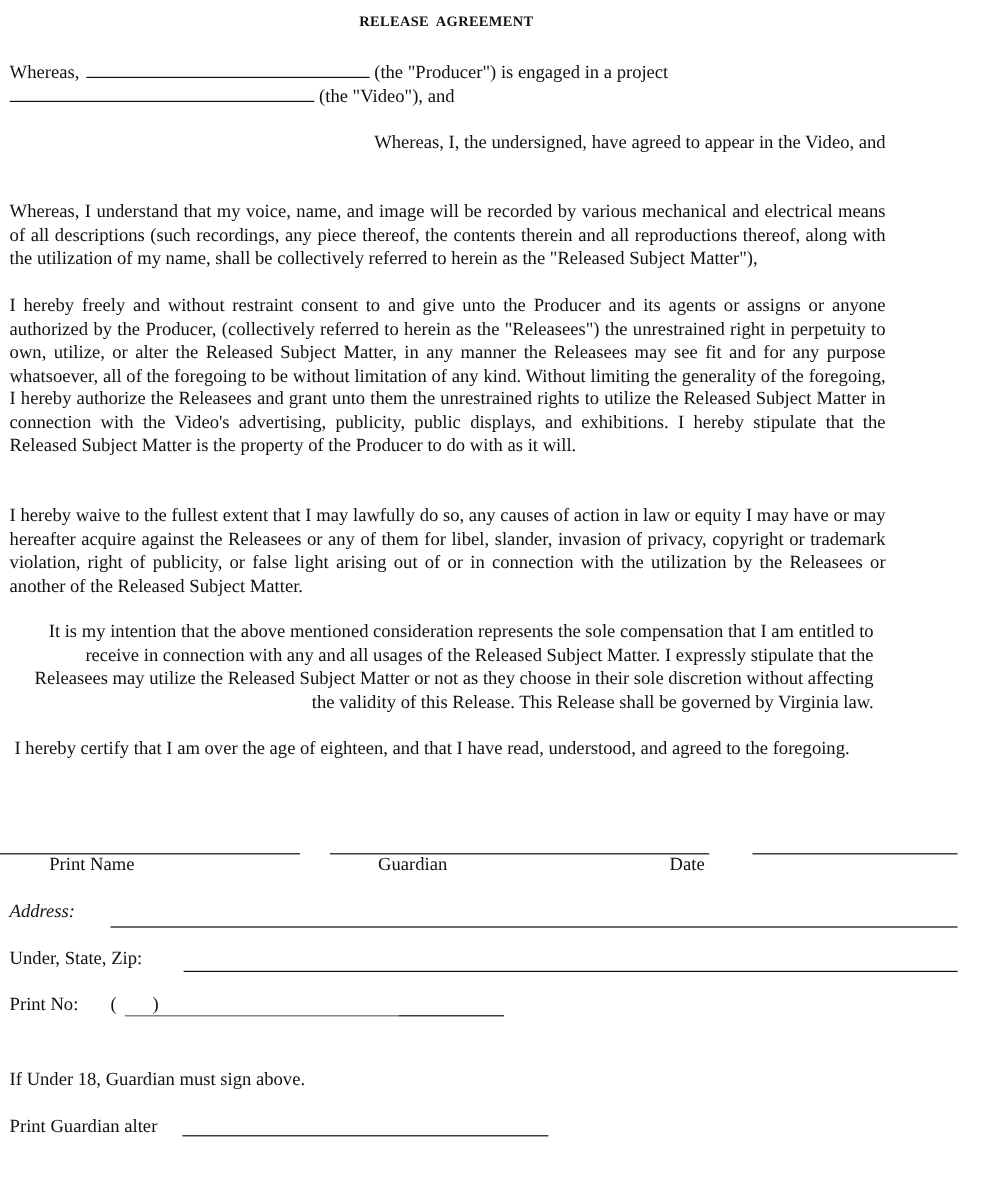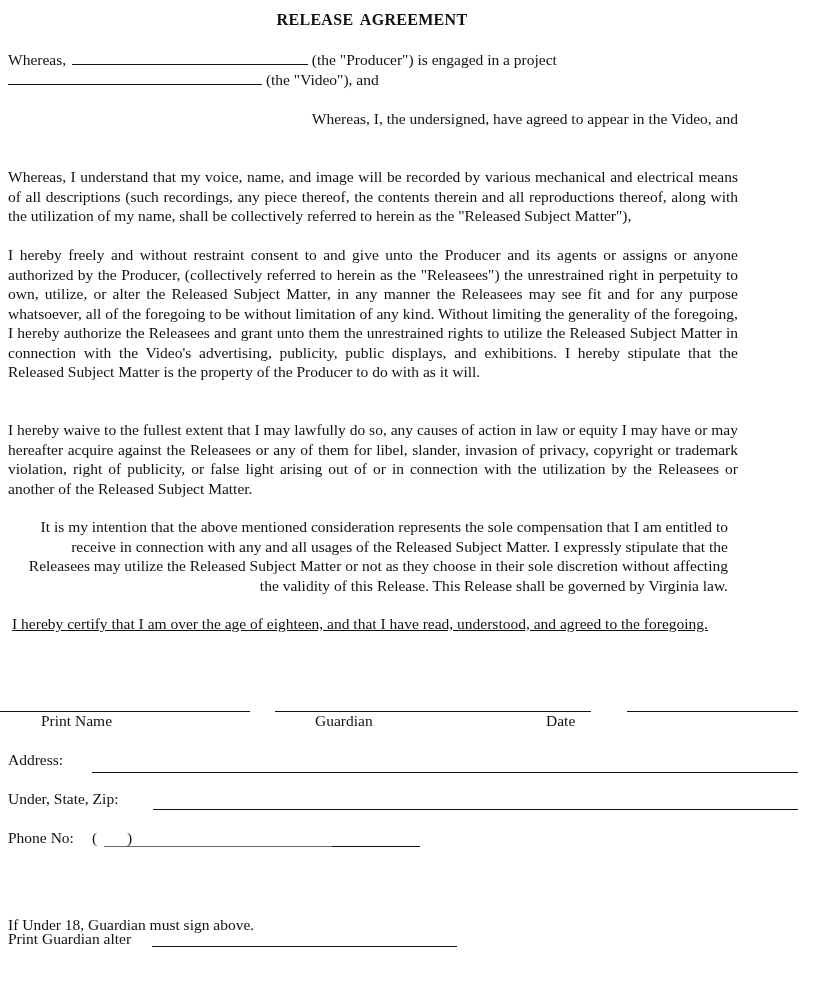--- a/index.html
+++ b/index.html
@@ -3,21 +3,21 @@
   <meta charset="utf-8">
   <style>
     html, body { margin: 0; padding: 0; background: #ffffff; }
     body {
       width: 819px; height: 996px; position: relative; overflow: hidden;
       font-family: "Liberation Serif", serif; color: #111111; font-size: 15.5px;
     }
     .abs { position: absolute; }
     .title {
       top: 11px; left: 0; width: 744px; text-align: center;
-      font-weight: bold; font-size: 16px; letter-spacing: 0.3px; word-spacing: 3px;
+      font-weight: bold; font-size: 12px; letter-spacing: 0.3px; word-spacing: 3px;
     }
     .line { line-height: 19.5px; white-space: nowrap; }
     .para { left: 8px; width: 730px; line-height: 19.5px; text-align: justify; }
     .para.nj { text-align: right; }
     .ul { display: inline-block; border-bottom: 1px solid #111; height: 14px; vertical-align: baseline; }
     .hr { position: absolute; height: 0; border-top: 1.3px solid #111; }
     .hr.grey { border-top-color: #666; }
     .lbl { position: absolute; line-height: 18px; white-space: nowrap; }
   </style>
 </head>
@@ -35,39 +35,39 @@
   <div class="abs line" style="top:70px; left:8px;">
     <span class="ul" style="width:254px;"></span>
     <span>(the "Video"), and</span>
   </div>
 
   <div class="abs para nj" style="top:109px;">Whereas, I, the undersigned, have agreed to appear in the Video, and</div>
   <div class="abs para" style="top:148px;margin-top:19px;">Whereas, I understand that my voice, name, and image will be recorded by various mechanical and electrical means of all descriptions (such recordings, any piece thereof, the contents therein and all reproductions thereof, along with the utilization of my name, shall be collectively referred to herein as the "Released Subject Matter"),</div>
   <div class="abs para" style="top:245px;">I hereby freely and without restraint consent to and give unto the Producer and its agents or assigns or anyone authorized by the Producer, (collectively referred to herein as the "Releasees") the unrestrained right in perpetuity to own, utilize, or alter the Released Subject Matter, in any manner the Releasees may see fit and for any purpose whatsoever, all of the foregoing to be without limitation of any kind.  Without limiting the generality of the foregoing, I hereby authorize the Releasees and grant unto them the unrestrained rights to utilize the Released Subject Matter in connection with the Video's advertising, publicity, public displays, and exhibitions.  I hereby stipulate that the Released Subject Matter is the property of the Producer to do with as it will.</div>
   <div class="abs para" style="top:420px;">I hereby waive to the fullest extent that I may lawfully do so, any causes of action in law or equity I may have or may hereafter acquire against the Releasees or any of them for libel, slander, invasion of privacy, copyright or trademark violation, right of publicity, or false light arising out of or in connection with the utilization by the Releasees or another of the Released Subject Matter.</div>
   <div class="abs para nj" style="top:517px; width:720px;">It is my intention that the above mentioned consideration represents the sole compensation that I am entitled to receive in connection with any and all usages of the Released Subject Matter.  I expressly stipulate that the Releasees may utilize the Released Subject Matter or not as they choose in their sole discretion without affecting the validity of this Release.  This Release shall be governed by Virginia law.</div>
-  <div class="abs para nj" style="top:614px; width:700px;text-decoration:underline;">I hereby certify that I am over the age of eighteen, and that I have read, understood, and agreed to the foregoing.</div>
+  <div class="abs para nj" style="top:614px; width:700px;">I hereby certify that I am over the age of eighteen, and that I have read, understood, and agreed to the foregoing.</div>
 
   <div class="hr" style="top:711px; left:0px; width:250px;"></div>
   <div class="hr" style="top:711px; left:275px; width:316px;"></div>
   <div class="hr" style="top:711px; left:627px; width:171px;"></div>
 
   <div class="lbl" style="top:712px; left:41px;">Print Name</div>
   <div class="lbl" style="top:712px; left:315px;">Guardian</div>
-  <div class="lbl" style="top:712px; left:546px;">Date</div>
+  <div class="lbl" style="top:712px; left:558px;">Date</div>
 
-  <div class="lbl" style="top:751px; left:8px;">Address:</div>
+  <div class="lbl" style="top:751px; left:8px;font-style:italic;">Address:</div>
   <div class="hr" style="top:772px; left:92px; width:706px;"></div>
 
   <div class="lbl" style="top:790px; left:8px;">Under, State, Zip:</div>
   <div class="hr" style="top:809px; left:153px; width:645px;"></div>
 
-  <div class="lbl" style="top:829px; left:8px;">Phone No:</div>
+  <div class="lbl" style="top:829px; left:8px;">Print No:</div>
   <div class="lbl" style="top:829px; left:92px;">(</div>
   <div class="lbl" style="top:829px; left:127px;">)</div>
   <div class="hr grey" style="top:846px; left:104px; width:228px;"></div>
   <div class="hr" style="top:846px; left:332px; width:88px;"></div>
 
-  <div class="lbl" style="top:916px; left:8px;">If Under 18, Guardian must sign above.</div>
+  <div class="lbl" style="top:891px; left:8px;">If Under 18, Guardian must sign above.</div>
   <div class="lbl" style="top:930px; left:8px;">Print Guardian alter</div>
   <div class="hr" style="top:946px; left:152px; width:305px;"></div>
 
 </div>
 
 </body></html>

